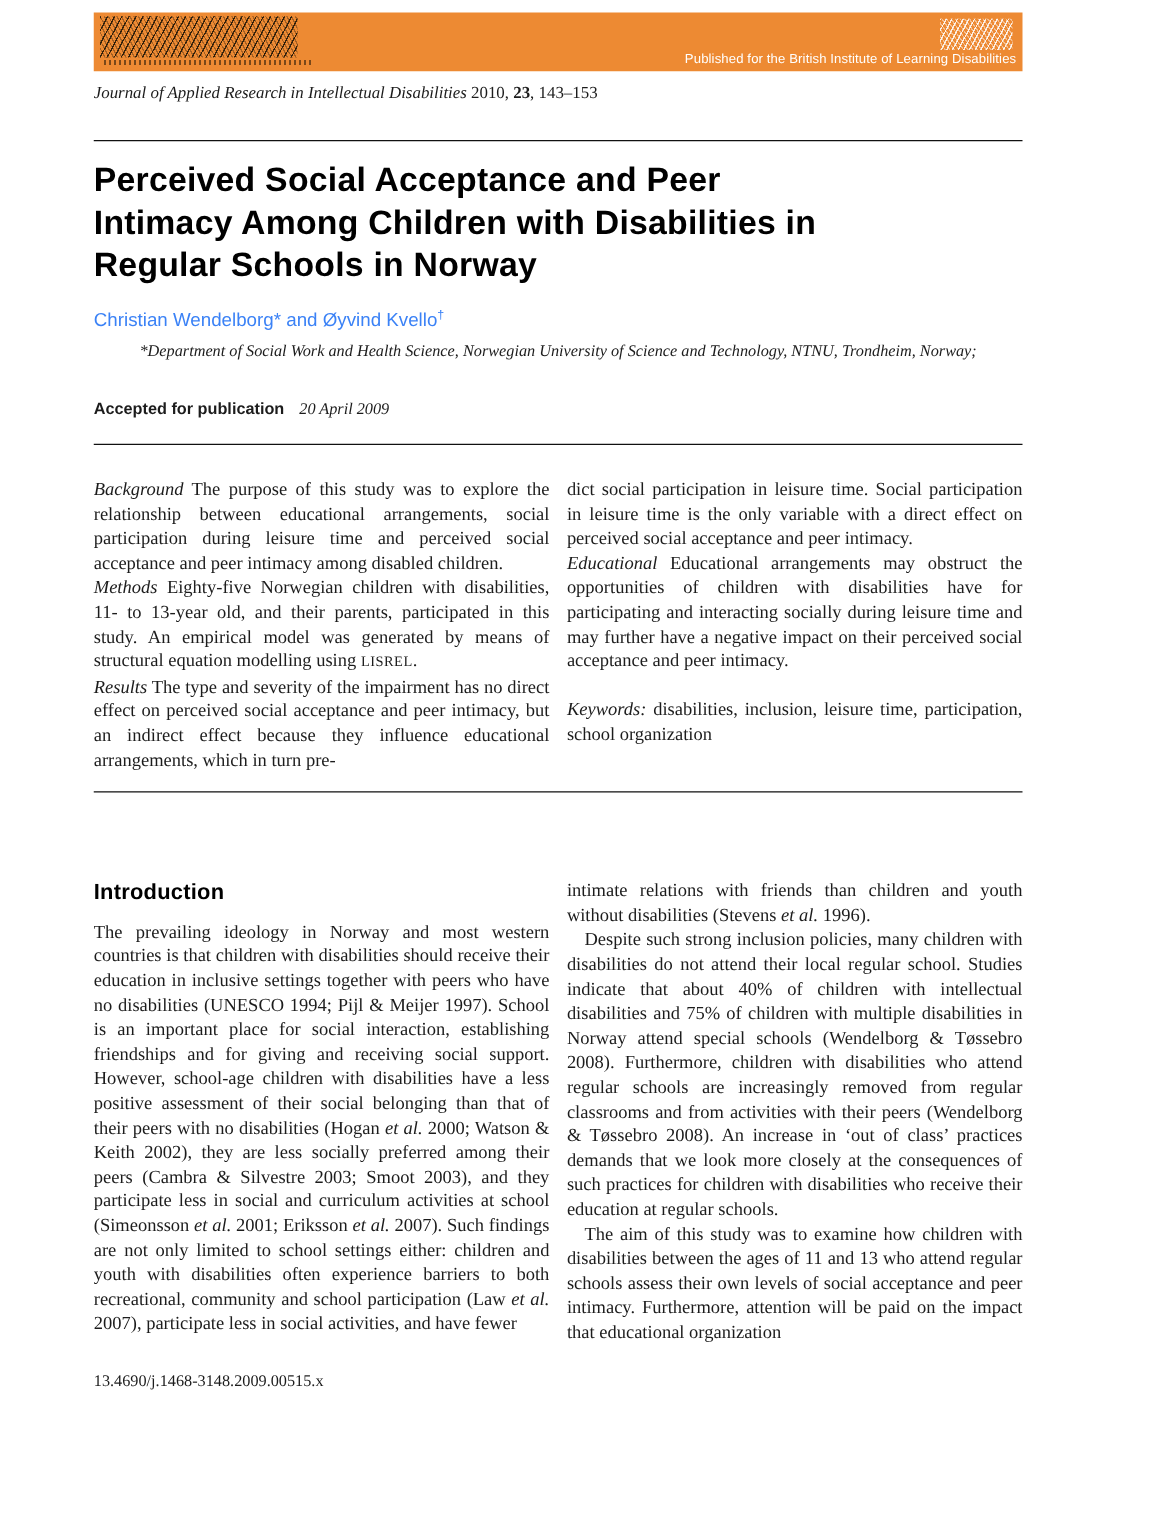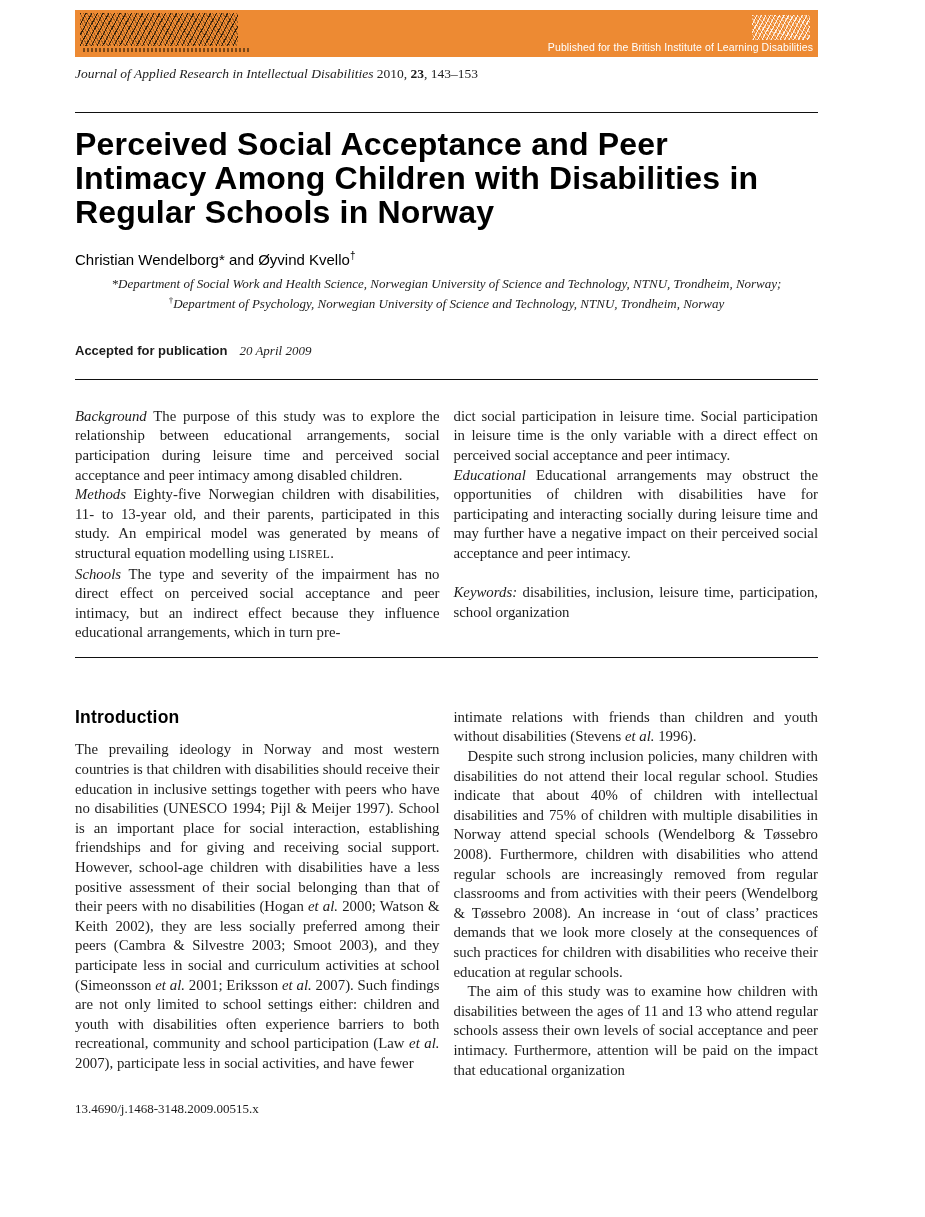--- a/index.html
+++ b/index.html
@@ -30,43 +30,43 @@
     position:absolute; right:5px; bottom:4px; color:#ffffff;
     font-family:"Liberation Sans", sans-serif; font-size:10.5px; letter-spacing:.1px;
   }
   
   .journal-line { margin-top:9px; font-size:13.5px; }
   .journal-line i { font-style:italic;text-align:right; }
   .rule { border:none; border-top:1px solid #111; margin:0; }
   .rule-top { margin-top:30px; }
   .article-title {
     margin-top:14px; font-family:"Liberation Sans", sans-serif; font-weight:bold;
-    font-size:32px; line-height:34px; color:#000; letter-spacing:.2px;
+    font-size:27px; line-height:34px; color:#000; letter-spacing:.2px;
   }
   .authors {
     margin-top:12px; font-family:"Liberation Sans", sans-serif;
-    font-size:15px; color:#000000;
+    font-size:15px; color:#3b82f6;
   }
   .authors sup { font-size:10px; }
   .affiliations { margin-top:7px; font-size:13px; font-style:italic; line-height:17px;text-align:center; }
   .affiliations sup { font-size:9px; font-style:normal; }
   .accepted { margin-top:30px; font-size:13px; }
   .accepted .label { font-family:"Liberation Sans", sans-serif; font-weight:bold; }
   .accepted .date { font-style:italic; margin-left:12px; }
   .rule-mid { margin-top:20px; }
   
   .cols { display:flex; gap:14px; }
   .col { flex:1 1 0; text-align:justify; font-size:14.8px; line-height:19.6px; }
   .col p { margin:0; }
   .col p.indent { text-indent:14px; }
   .col p.gap-above { margin-top:19.6px; }
   .sc { font-size:.78em; letter-spacing:.4px; }
   .abstract { margin-top:27px; }
   .rule-bottom { margin-top:14px; }
-  .body-section { margin-top:50px; }
+  .body-section { margin-top:70px; }
   .section-heading {
     font-family:"Liberation Sans", sans-serif; font-weight:bold; font-size:17.5px;
     color:#000; letter-spacing:.2px; margin:0 0 13px 0;
   }
   
   .footer {
     margin-top:21px; display:flex; justify-content:space-between;
     font-size:13px;
   }
 </style>
@@ -85,34 +85,33 @@
   <div class="journal-line"><i>Journal of Applied Research in Intellectual Disabilities</i> 2010, <b>23</b>, 143–153</div>
 
   <hr class="rule rule-top">
 
   <h1 class="article-title">Perceived Social Acceptance and Peer<br>Intimacy Among Children with Disabilities in<br>Regular Schools in Norway</h1>
 
   <div class="authors">Christian Wendelborg* and Øyvind Kvello<sup>†</sup></div>
 
   <div class="affiliations">
     <div>*<i>Department of Social Work and Health Science, Norwegian University of Science and Technology, NTNU, Trondheim, Norway;</i></div>
-    <div><sup>†</sup><i>Department of Psychology, Norwegian University of Science and Technology, NTNU, Trondheim, Norway</i></div>
   </div>
 
   <div class="accepted">
     <span class="label">Accepted for publication</span><span class="date">20 April 2009</span>
   </div>
 
   <hr class="rule rule-mid">
 
   <div class="cols abstract">
     <div class="col">
       <p><i>Background</i> The purpose of this study was to explore the relationship between educational arrangements, social participation during leisure time and perceived social acceptance and peer intimacy among disabled children.</p>
       <p><i>Methods</i> Eighty-five Norwegian children with disabilities, 11- to 13-year old, and their parents, participated in this study. An empirical model was generated by means of structural equation modelling using <span class="sc">LISREL</span>.</p>
-      <p><i>Schools</i> The type and severity of the impairment has no direct effect on perceived social acceptance and peer intimacy, but an indirect effect because they influence educational arrangements, which in turn pre-</p>
+      <p><i>Results</i> The type and severity of the impairment has no direct effect on perceived social acceptance and peer intimacy, but an indirect effect because they influence educational arrangements, which in turn pre-</p>
     </div>
     <div class="col">
       <p>dict social participation in leisure time. Social participation in leisure time is the only variable with a direct effect on perceived social acceptance and peer intimacy.</p>
       <p><i>Educational</i> Educational arrangements may obstruct the opportunities of children with disabilities have for participating and interacting socially during leisure time and may further have a negative impact on their perceived social acceptance and peer intimacy.</p>
       <p class="gap-above"><i>Keywords:</i> disabilities, inclusion, leisure time, participation, school organization</p>
     </div>
   </div>
 
   <hr class="rule rule-bottom">
 

